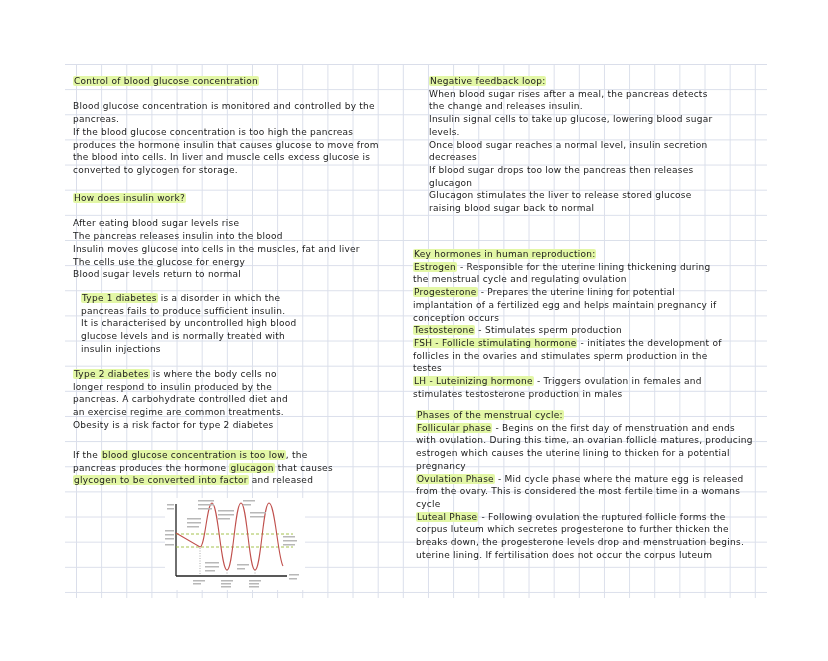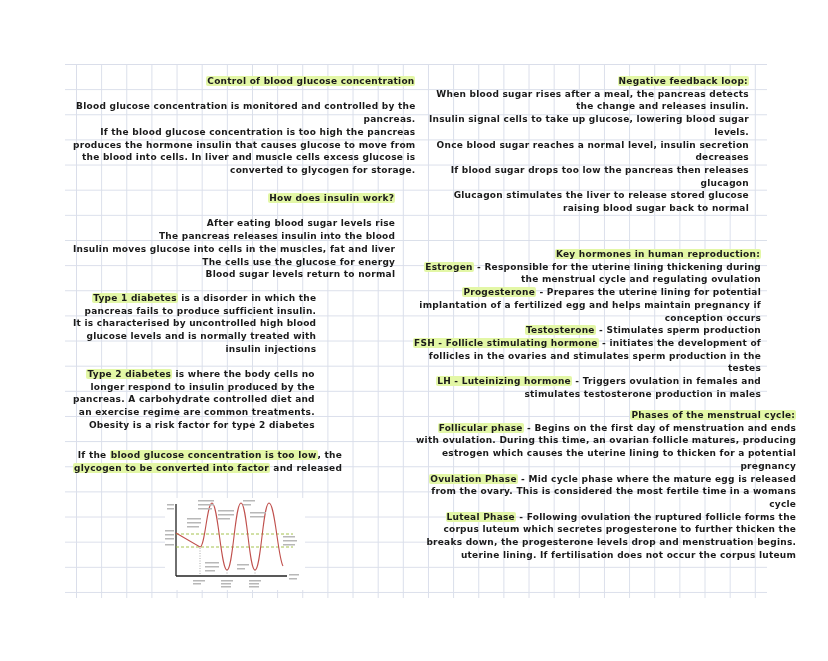--- a/index.html
+++ b/index.html
@@ -5,22 +5,22 @@
   html, body { margin:0; padding:0; background:#ffffff; }
   body { width:828px; height:661px; position:relative; overflow:hidden;
          font-family:"DejaVu Sans", sans-serif; color:#1a1a1a; }
   .grid { position:absolute; left:65px; top:64px; width:702px; height:534px;
           background-image:
             linear-gradient(to right, #d6dbe8 1px, transparent 1px),
             linear-gradient(to bottom, #d6dbe8 1px, transparent 1px);
           background-size:25.15px 25.15px;
           background-position:11px 0;
           opacity:0.9; }
-  .block { position:absolute; font-size:9px; line-height:12.7px; font-weight:bold;
-           letter-spacing:0.25px; white-space:nowrap;text-align:right; }
+  .block { position:absolute; font-size:9px; line-height:12.7px; font-weight:normal;
+           letter-spacing:0.25px; white-space:nowrap; }
   .block p { margin:0; }
   .gap { height:12.7px; }
   .hl { background:#e3f7a6; border-radius:2px; padding:0 1px; }
   .graph { position:absolute; left:165px; top:498px; width:140px; height:92px; background:#fff; }
   .graph svg { display:block; }
 </style>
 </head>
 <body>
 
 <div class="grid"></div>
@@ -39,38 +39,39 @@
 <div class="block" style="left:73px;top:192px;">
   <p><span class="hl">How does insulin work?</span></p>
   <div class="gap"></div>
   <p>After eating blood sugar levels rise</p>
   <p>The pancreas releases insulin into the blood</p>
   <p>Insulin moves glucose into cells in the muscles, fat and liver</p>
   <p>The cells use the glucose for energy</p>
   <p>Blood sugar levels return to normal</p>
 </div>
 
-<div class="block" style="left:73px;top:292px;">
+<div class="block" style="left:81px;top:292px;">
   <p><span class="hl">Type 1 diabetes</span><span> is a disorder in which the</span></p>
   <p>pancreas fails to produce sufficient insulin.</p>
   <p>It is characterised by uncontrolled high blood</p>
   <p>glucose levels and is normally treated with</p>
   <p>insulin injections</p>
 </div>
 
 <div class="block" style="left:73px;top:368px;">
   <p><span class="hl">Type 2 diabetes</span><span> is where the body cells no</span></p>
   <p>longer respond to insulin produced by the</p>
   <p>pancreas. A carbohydrate controlled diet and</p>
   <p>an exercise regime are common treatments.</p>
   <p>Obesity is a risk factor for type 2 diabetes</p>
 </div>
 
 <div class="block" style="left:73px;top:449px;">
   <p><span>If the </span><span class="hl">blood glucose concentration is too low</span><span>, the</span></p>
+  <p><span>pancreas produces the hormone </span><span class="hl">glucagon</span><span> that causes</span></p>
   <p><span class="hl">glycogen to be converted into factor</span><span> and released</span></p>
 </div>
 
 <div class="graph">
   <svg width="140" height="92" viewBox="0 0 140 92">
 
     <line x1="11" y1="6" x2="11" y2="78" stroke="#222" stroke-width="1.3"></line>
     <line x1="11" y1="78" x2="122" y2="78" stroke="#222" stroke-width="1.3"></line>
 
     <line x1="11" y1="36" x2="128" y2="36" stroke="#9bbb3b" stroke-width="0.9" stroke-dasharray="3,2"></line>

